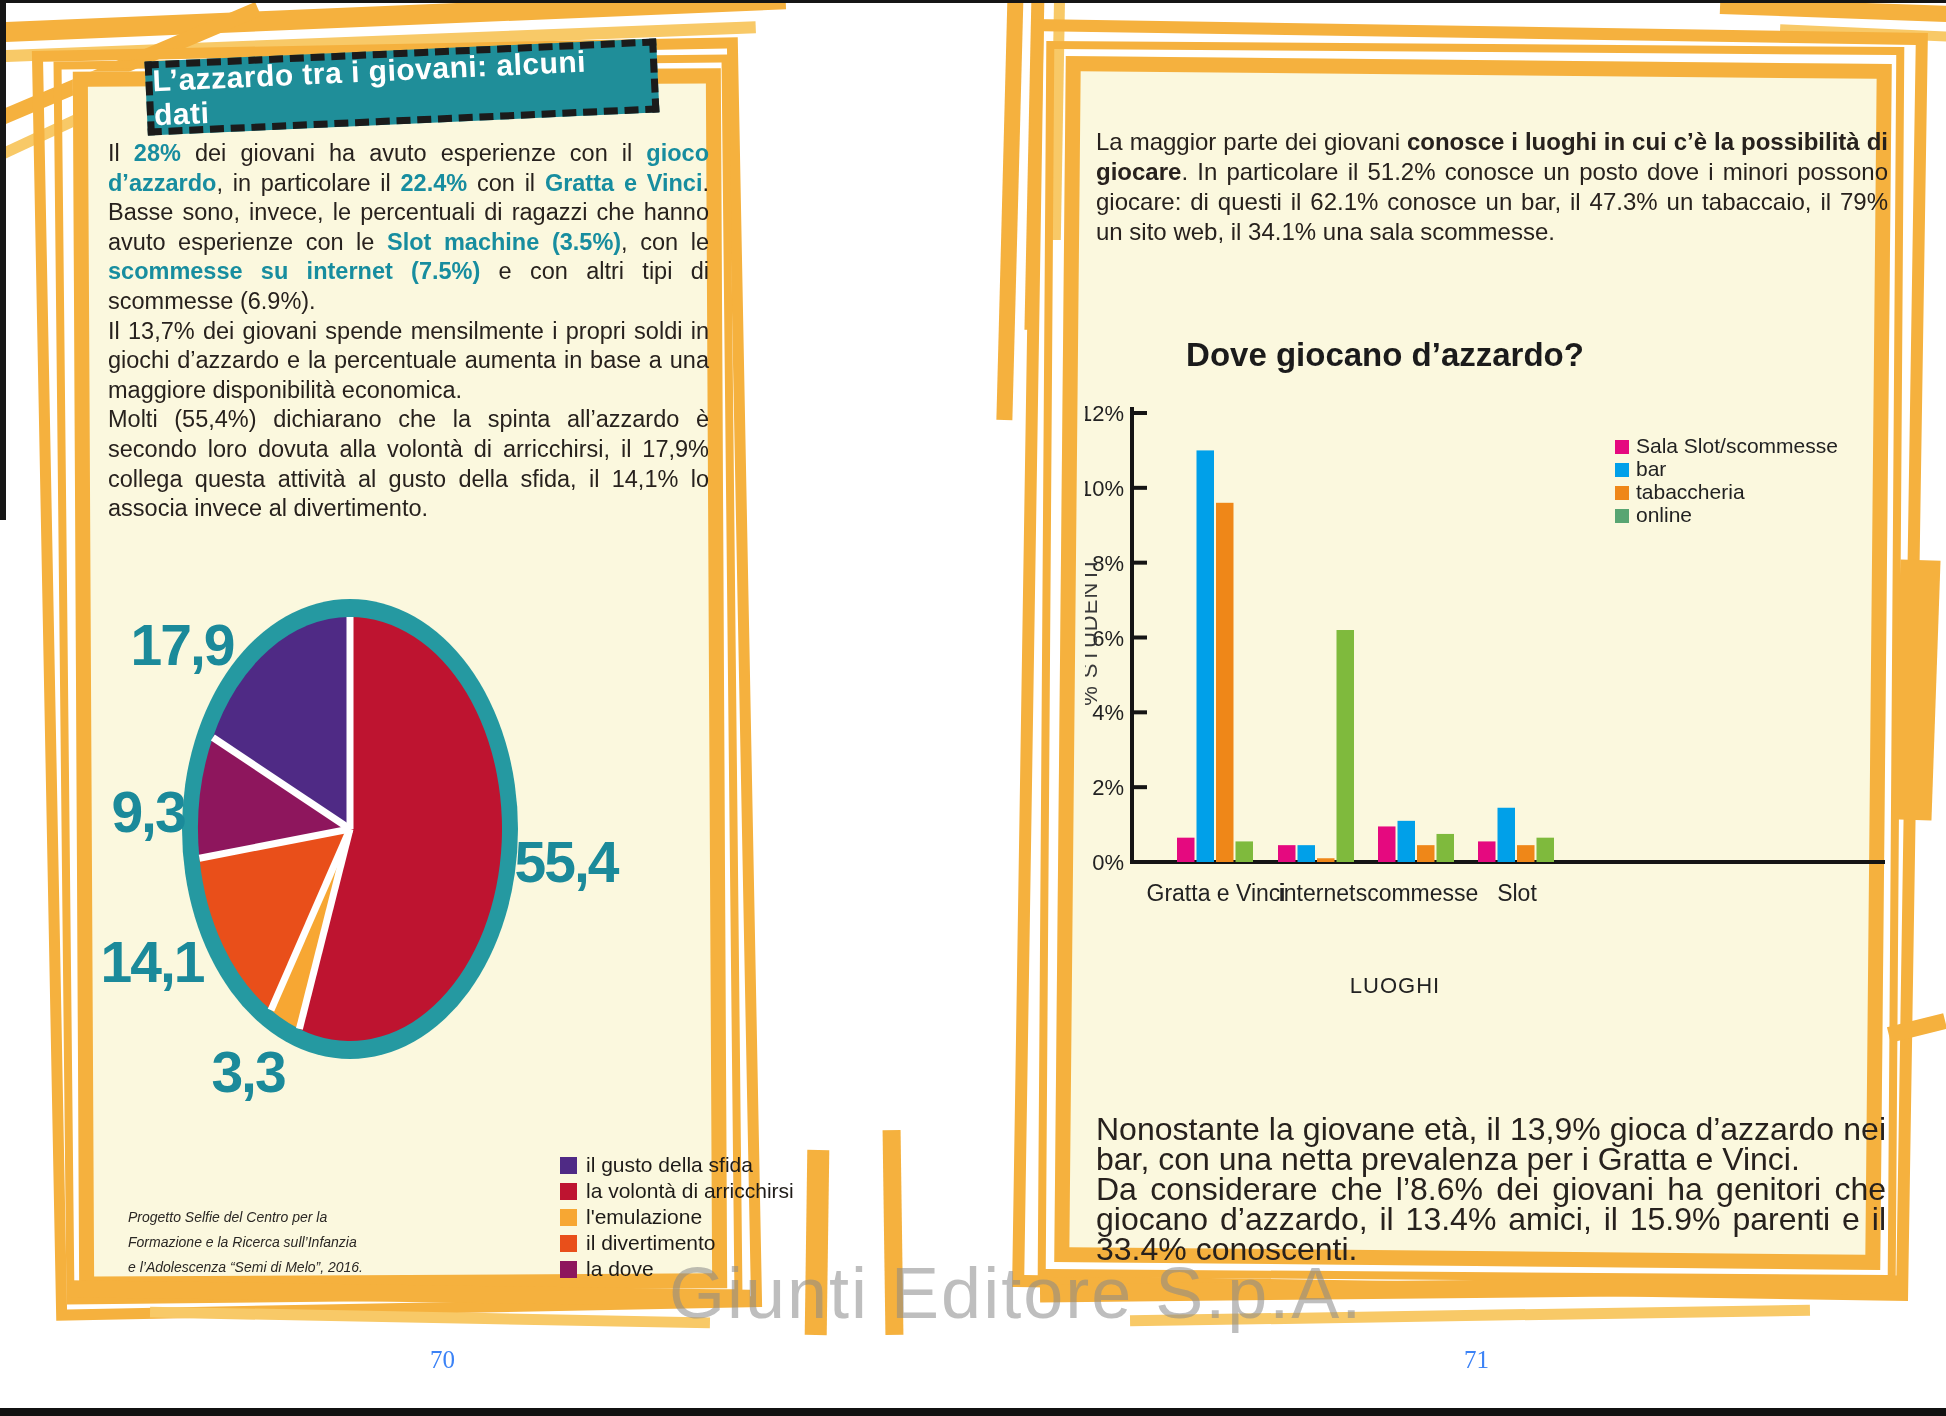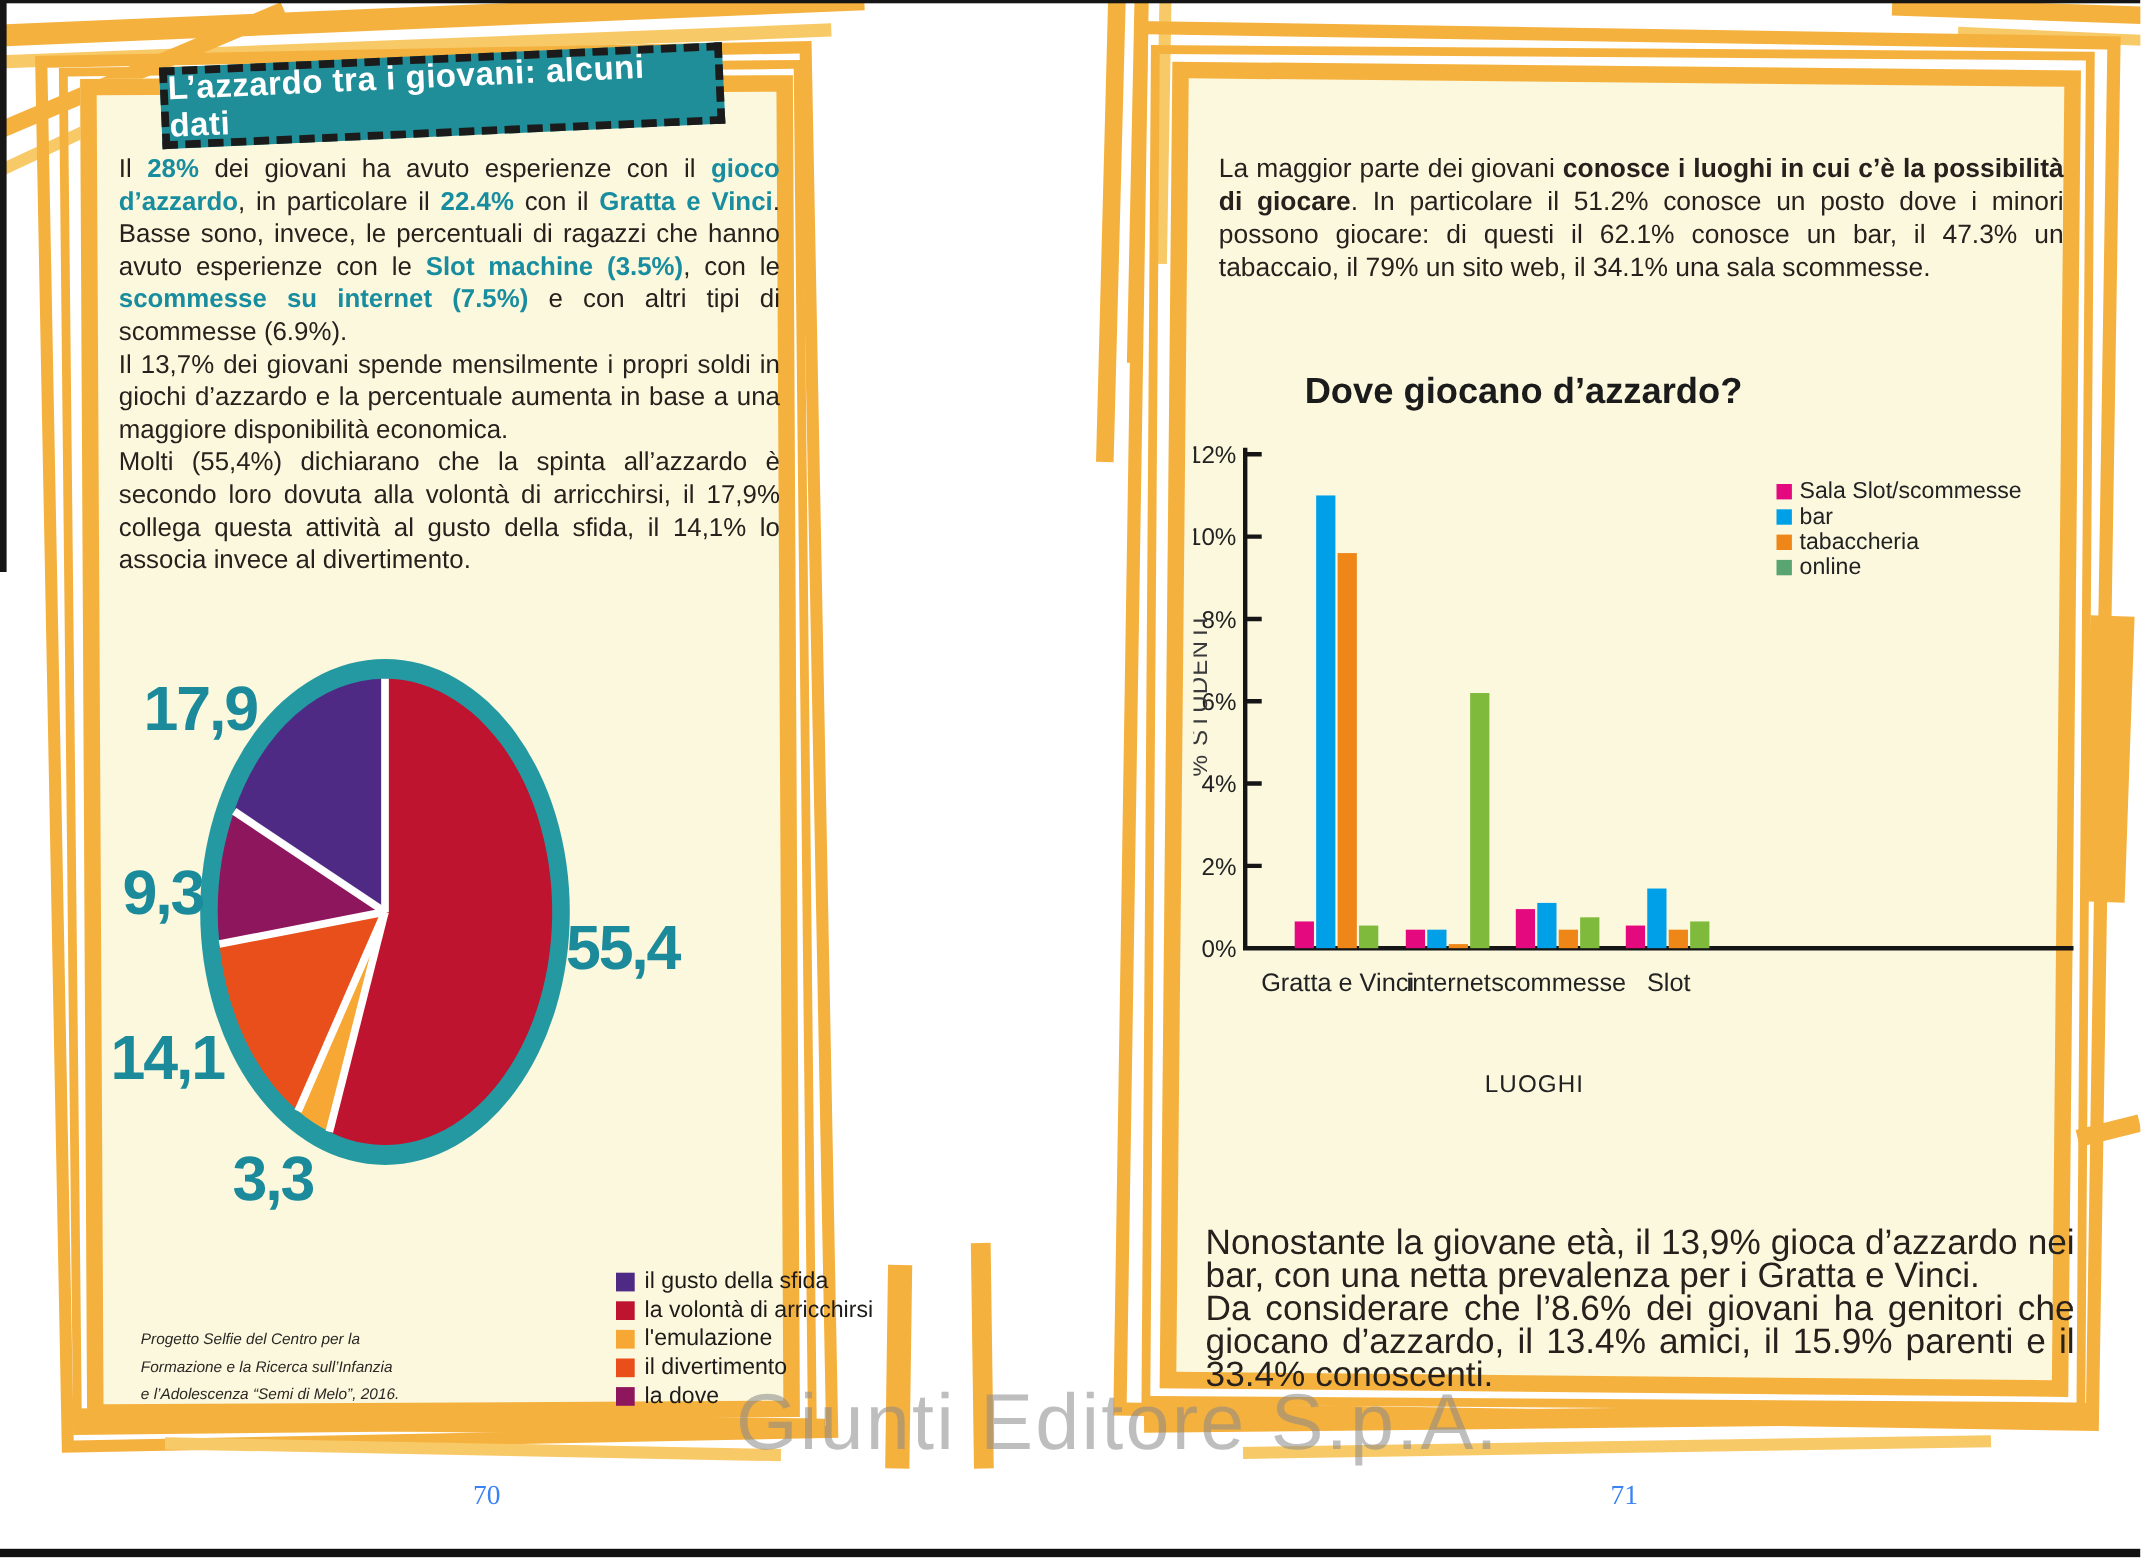--- a/index.html
+++ b/index.html
@@ -148,21 +148,21 @@
 
   <div class="source-note">
     <div>Progetto Selfie del Centro per la</div>
     <div>Formazione e la Ricerca sull’Infanzia</div>
     <div>e l’Adolescenza “Semi di Melo”, 2016.</div>
   </div>
 
   <div class="page-num pn-left">70</div>
 
   <div class="rp-text-top">
-    <p style="margin:12px"><span>La maggior parte dei giovani </span><span class="bold">conosce i luoghi in cui c’è la possibilità di giocare</span><span>. In particolare il 51.2% conosce un posto dove i minori possono giocare: di questi il 62.1% conosce un bar, il 47.3% un tabaccaio, il 79% un sito web, il 34.1% una sala scommesse.</span></p>
+    <p style="margin:0"><span>La maggior parte dei giovani </span><span class="bold">conosce i luoghi in cui c’è la possibilità di giocare</span><span>. In particolare il 51.2% conosce un posto dove i minori possono giocare: di questi il 62.1% conosce un bar, il 47.3% un tabaccaio, il 79% un sito web, il 34.1% una sala scommesse.</span></p>
   </div>
 
   <div class="chart-title">Dove giocano d’azzardo?</div>
 
   <svg id="bar-svg" class="bar-svg" width="815" height="625" viewBox="0 0 815 625">
       <line x1="47" y1="14" x2="47" y2="469" stroke="#151515" stroke-width="4"></line>
       <line x1="45" y1="469" x2="800" y2="469" stroke="#151515" stroke-width="4"></line>
       <text x="39" y="477" text-anchor="end" font-size="22" fill="#222" font-family="Liberation Sans, sans-serif">0%</text>
       <line x1="47" y1="394.1666666666667" x2="62" y2="394.1666666666667" stroke="#151515" stroke-width="4"></line>
       <text x="39" y="402.1666666666667" text-anchor="end" font-size="22" fill="#222" font-family="Liberation Sans, sans-serif">2%</text>

